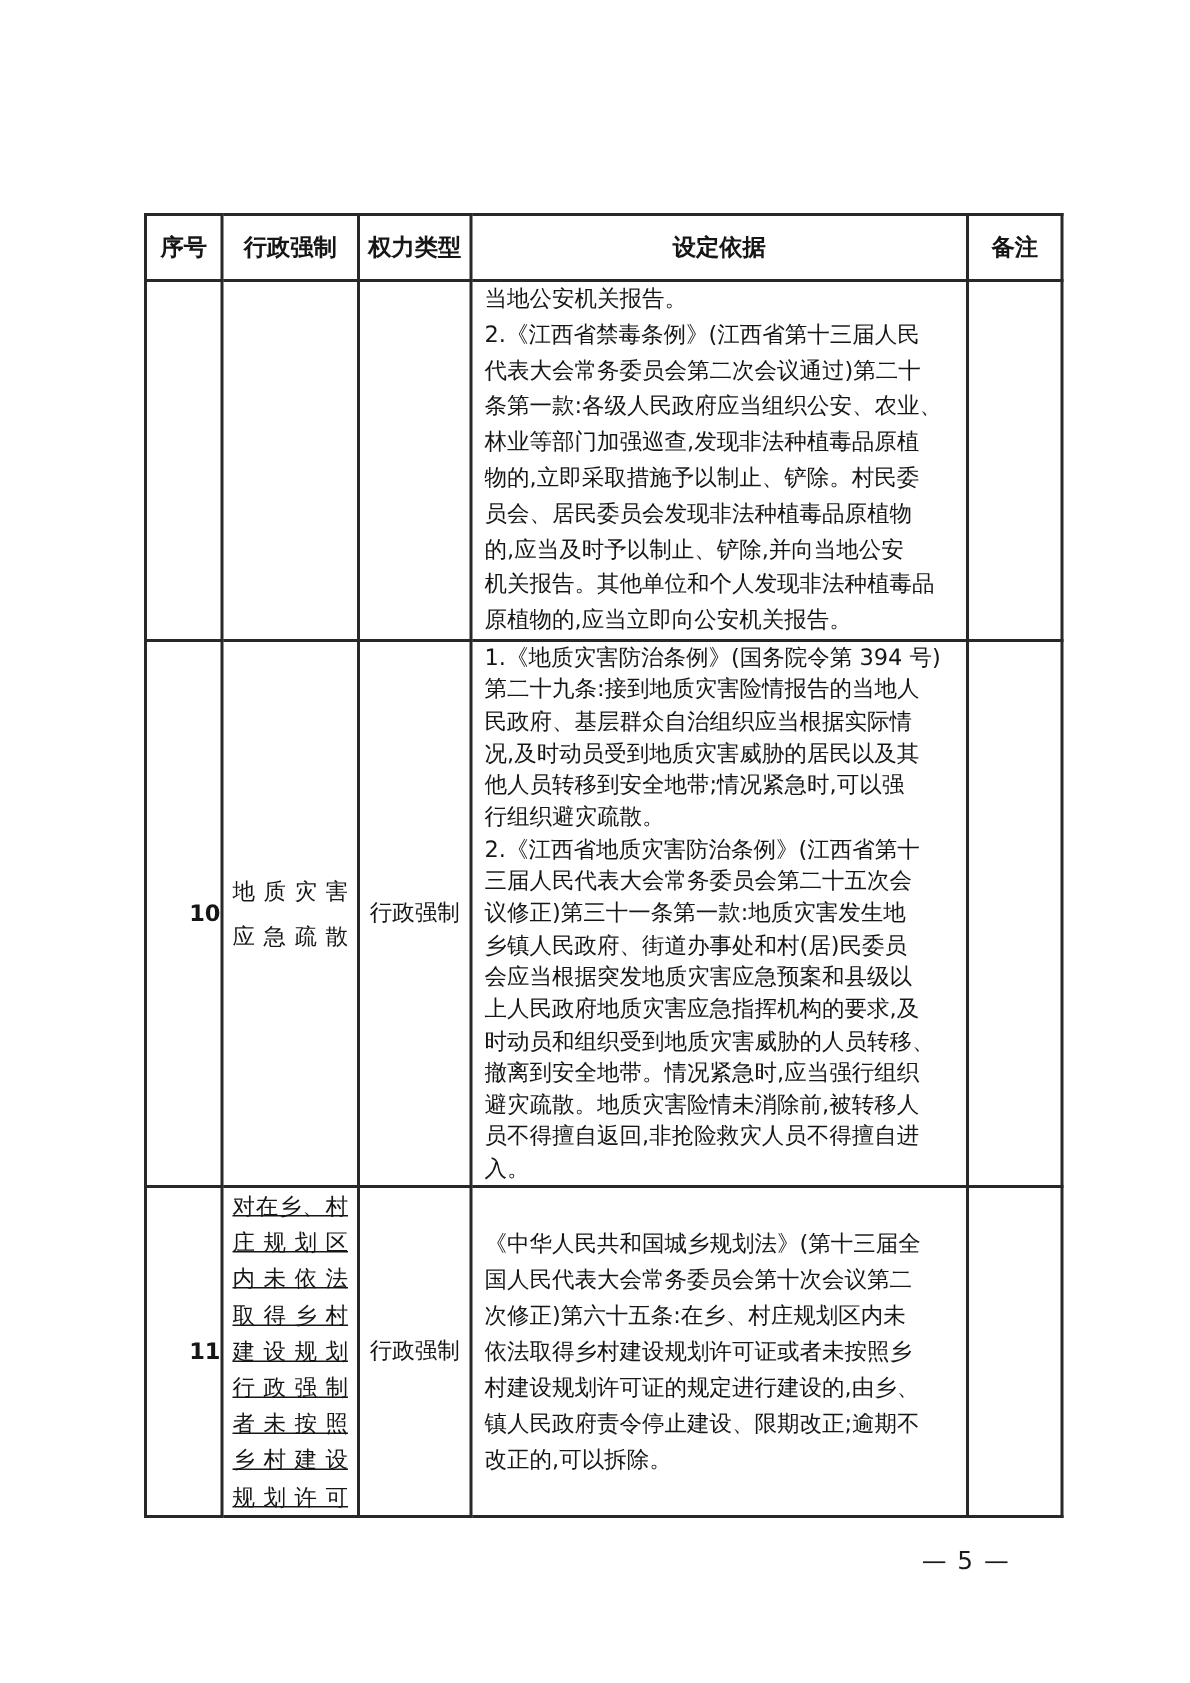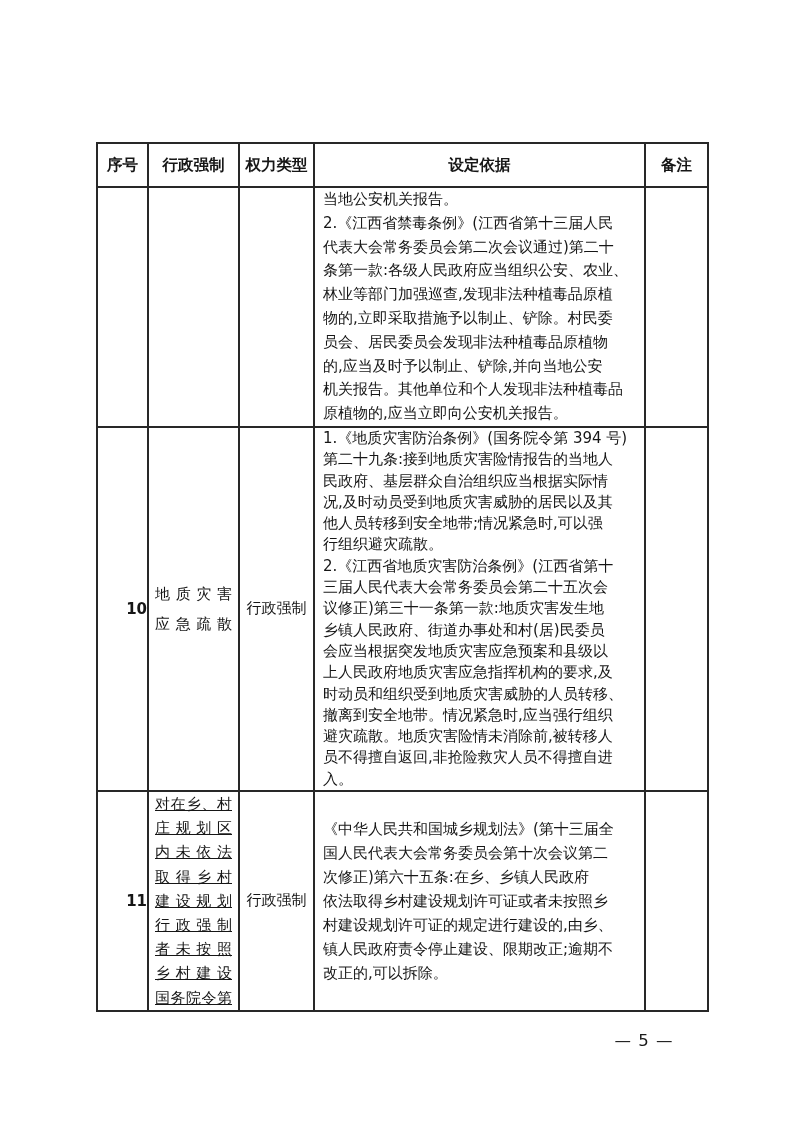--- a/index.html
+++ b/index.html
@@ -152,27 +152,27 @@
         <td class="name">
             <div class="jlines">
               <div>对在乡、村</div>
               <div>庄规划区</div>
               <div>内未依法</div>
               <div>取得乡村</div>
               <div>建设规划</div>
               <div>行政强制</div>
               <div>者未按照</div>
               <div>乡村建设</div>
-              <div>国务院令第</div>
+              <div>规划许可</div>
             </div>
           </td>
         <td class="power">行政强制</td>
         <td class="basis">《中华人民共和国城乡规划法》(第十三届全
 国人民代表大会常务委员会第十次会议第二
-次修正)第六十五条:在乡、乡镇人民政府
+次修正)第六十五条:在乡、村庄规划区内未
 依法取得乡村建设规划许可证或者未按照乡
 村建设规划许可证的规定进行建设的,由乡、
 镇人民政府责令停止建设、限期改正;逾期不
 改正的,可以拆除。</td>
         <td class="remark"></td>
       </tr>
     </tbody>
   </table>
 
   <div class="pagenum">— 5 —</div>

